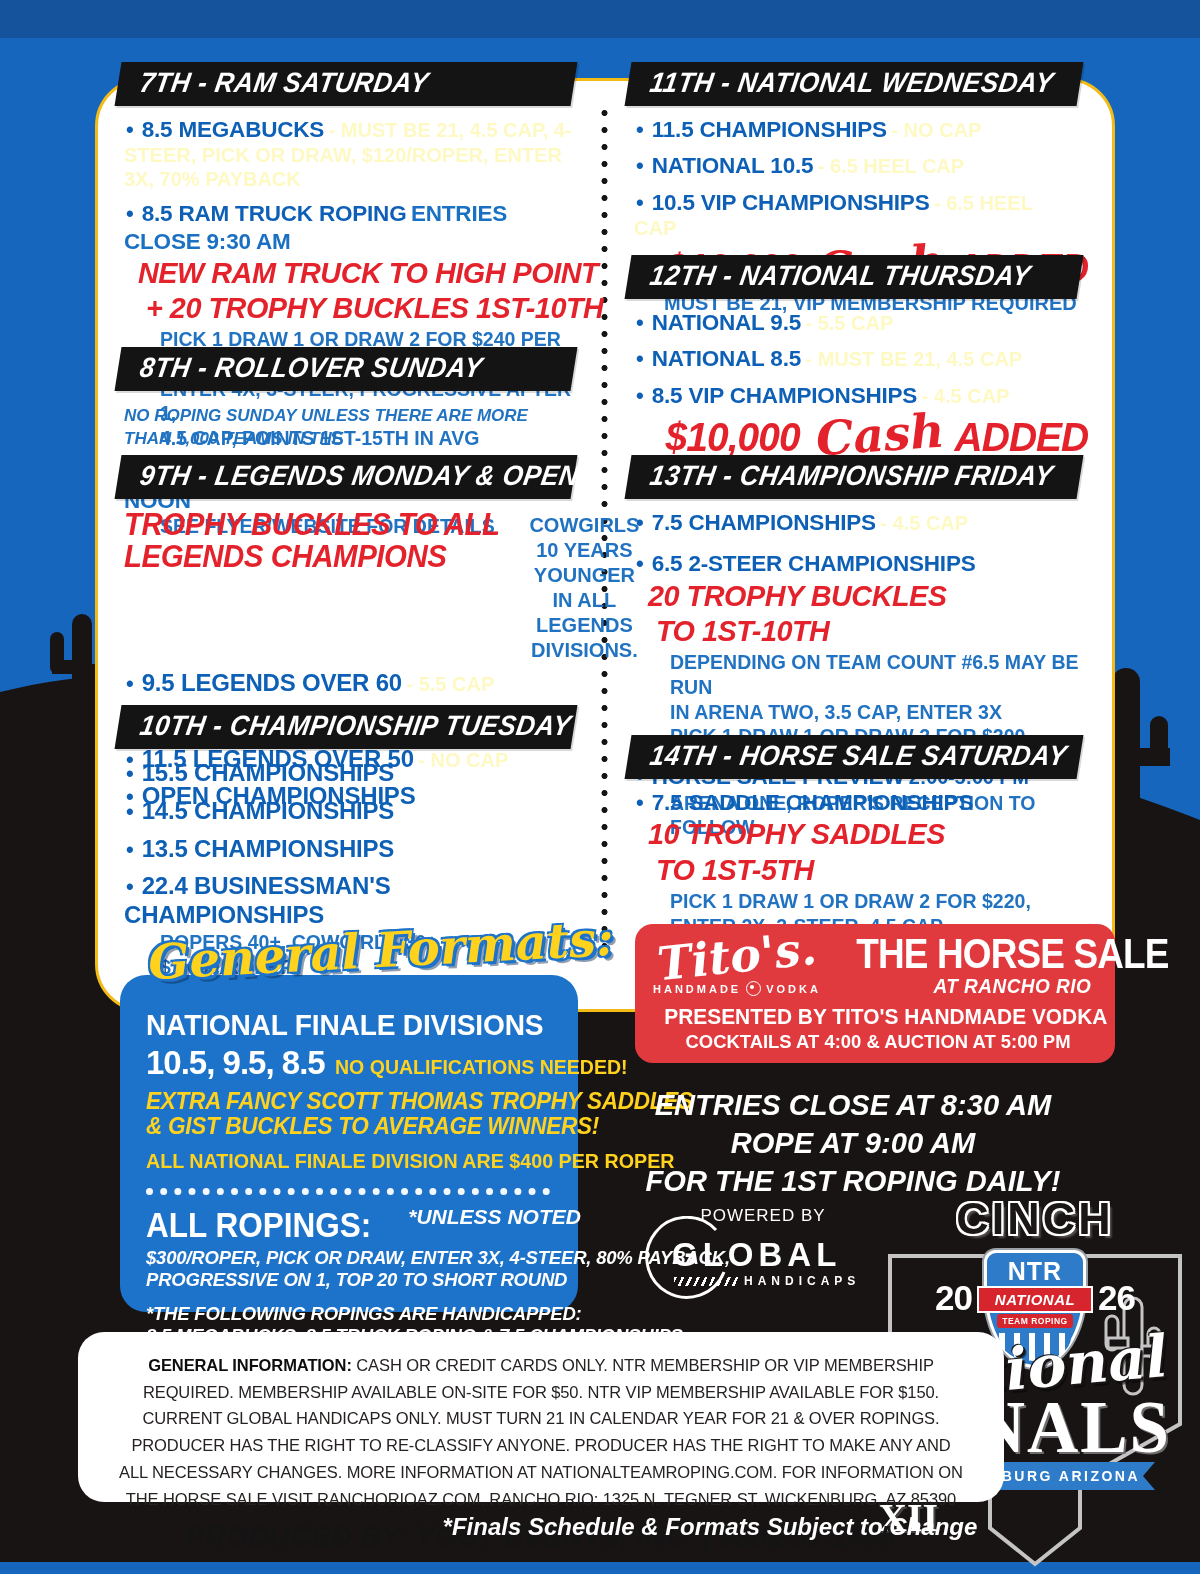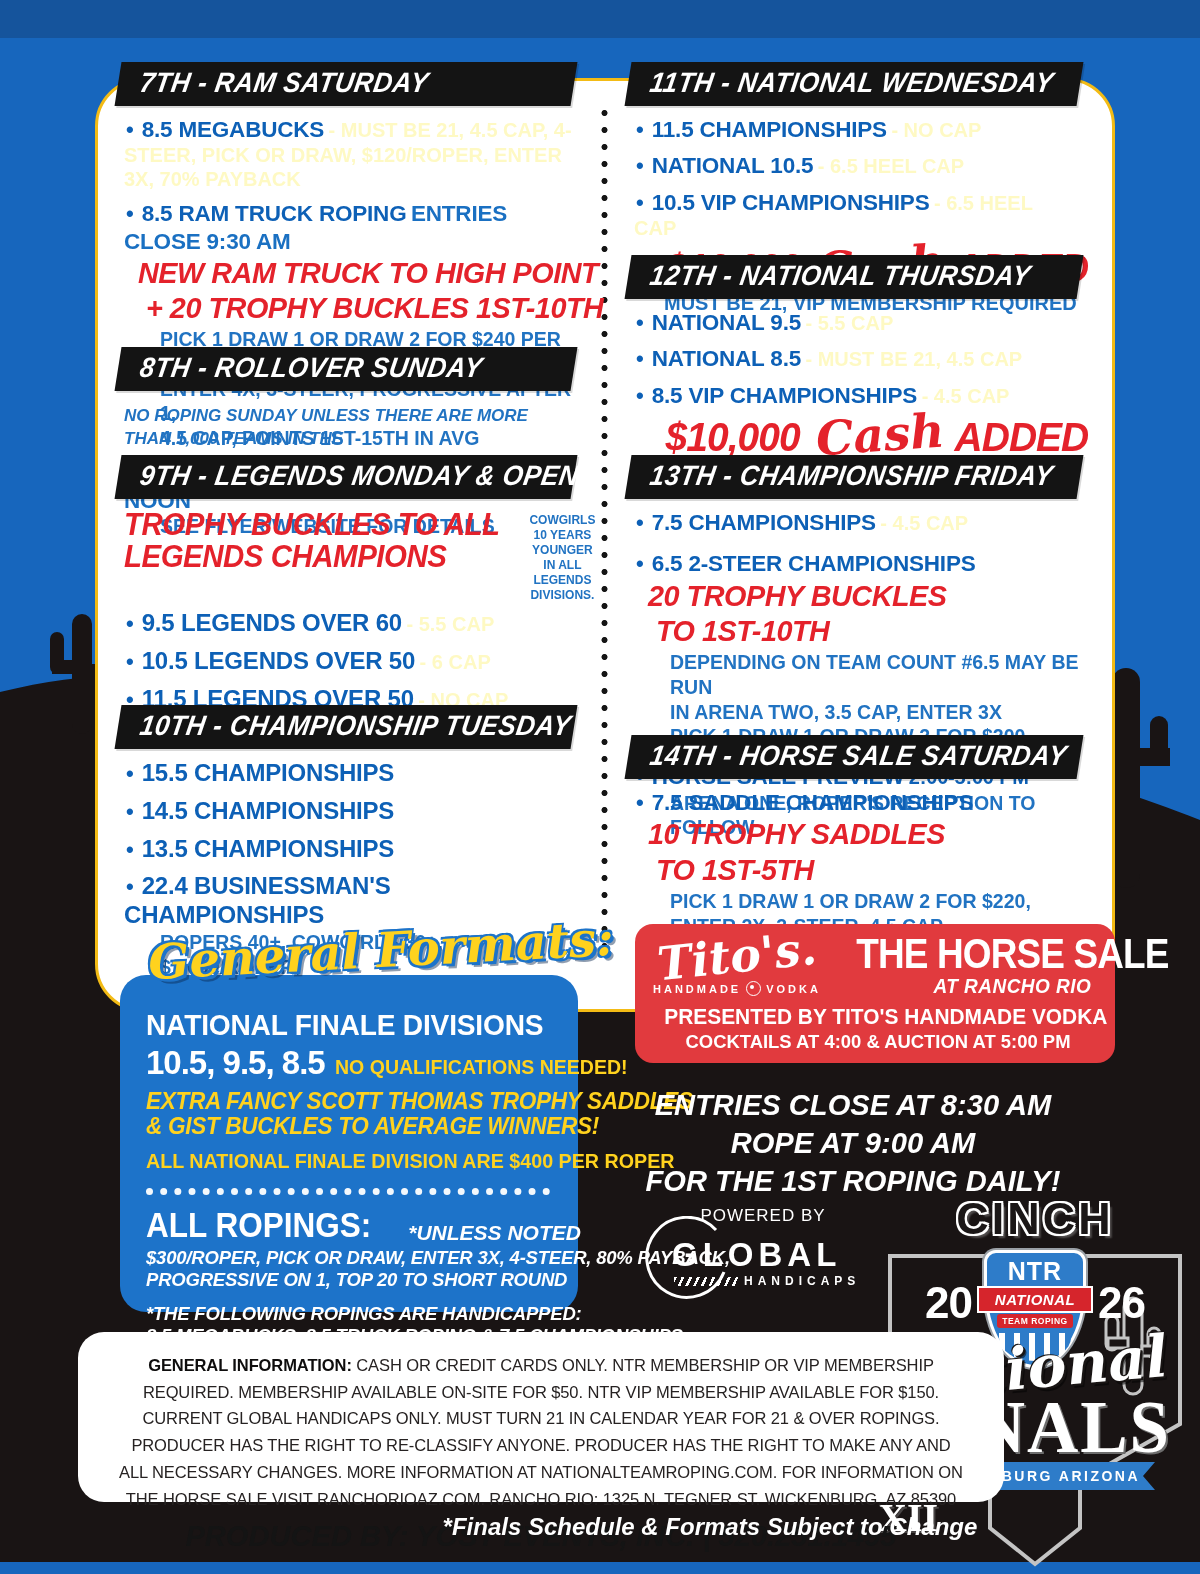--- a/index.html
+++ b/index.html
@@ -26,39 +26,39 @@
   .tb{font-size:22.5px;font-weight:800;color:#0d60b6;letter-spacing:-.2px;}
   .rs{font-size:20px;font-weight:600;color:#fef9c3;}
   .sub{font-size:19.5px;font-weight:600;color:#2173c2;margin-left:36px;line-height:1.27;}
   .redbig{color:#e4222b;font-style:italic;font-weight:800;font-size:30px;line-height:1.04;
           letter-spacing:-.5px;margin:2px 0 4px 14px;transform:scaleX(.96);transform-origin:left;white-space:nowrap;}
   .redbig.ind{margin-left:22px;}
   .note{font-style:italic;font-weight:600;color:#2173c2;font-size:17px;line-height:1.35;padding:14px 0 0 6px;}
   .legrow{display:flex;gap:10px;align-items:flex-start;}
   .legred{flex:1;}
   .legred div{color:#e4222b;font-style:italic;font-weight:800;font-size:31px;line-height:1.02;letter-spacing:-.5px;transform:scaleX(.95);transform-origin:left;white-space:nowrap;}
-  .aside{width:118px;font-size:12px;font-weight:600;color:#2173c2;text-align:center;line-height:1.25;padding-top:4px;}
+  .aside{width:118px;font-size:20px;font-weight:600;color:#2173c2;text-align:center;line-height:1.25;padding-top:4px;}
   .cash{margin:-2px 0 0 28px;white-space:nowrap;}
   .cash .amt,.cash .added{font-style:italic;font-weight:800;font-size:41px;color:#e4222b;letter-spacing:-1px;display:inline-block;transform:scaleX(.95);}
   .cash .scr{font-family:"DejaVu Serif",serif;font-style:italic;font-weight:700;font-size:47px;color:#e4222b;margin:0 2px 0 8px;display:inline-block;transform:rotate(-4deg);}
   .cashnote{font-size:20px;font-weight:600;color:#2173c2;margin:-4px 0 0 30px;}
   
   .fscript{position:absolute;left:148px;top:922px;font-family:"DejaVu Serif",serif;font-style:italic;font-weight:700;
            font-size:48px;color:#ffd21e;transform:rotate(-3deg);z-index:5;white-space:nowrap;
            text-shadow:3px 3px 0 #1d73c9,-2px -2px 0 #1d73c9,2px -2px 0 #1d73c9,-2px 2px 0 #1d73c9,5px 5px 0 rgba(10,40,80,.45);}
   .fbox{position:absolute;left:120px;top:975px;width:458px;height:337px;background:#1d73c9;border-radius:26px;z-index:4;
         padding:34px 18px 0 26px;box-sizing:border-box;color:#fff;}
   .fb1{font-weight:800;font-size:29px;letter-spacing:-.2px;transform:scaleX(.97);transform-origin:left;white-space:nowrap;}
   .fb2{display:flex;align-items:baseline;gap:10px;margin-top:2px;}
   .fb2 b{font-size:33px;font-weight:800;letter-spacing:-1px;white-space:nowrap;}
   .fb2 span{color:#ffd21e;font-weight:800;font-size:21px;transform:scaleX(.93);transform-origin:left;white-space:nowrap;}
   .fbred{color:#ffd21e;font-style:italic;font-weight:800;font-size:23px;line-height:1.1;letter-spacing:-.3px;margin-top:7px;transform:scaleX(.98);transform-origin:left;white-space:nowrap;}
   .fb3{color:#ffd21e;font-weight:700;font-size:20.5px;margin-top:9px;transform:scaleX(.96);transform-origin:left;white-space:nowrap;}
   .fbdots{border-top:7px dotted rgba(255,255,255,.95);margin:15px 10px 10px 0;}
-  .fbt{display:flex;align-items:flex-end;gap:12px;}
+  .fbt{display:flex;align-items:flex-start;gap:12px;}
   .fbt b{font-size:35px;font-weight:800;transform:scaleX(.9);transform-origin:left;white-space:nowrap;}
   .fbt i{font-style:italic;font-weight:800;font-size:21px;white-space:nowrap;}
   .fbp{font-style:italic;font-weight:600;font-size:18.5px;line-height:1.22;margin-top:11px;white-space:nowrap;letter-spacing:-.2px;}
   .fbp.first{margin-top:2px;}
   
   .tbox{position:absolute;left:635px;top:924px;width:480px;height:139px;background:#e13a3e;border-radius:18px;z-index:4;
         color:#fff;box-sizing:border-box;padding:10px 12px 0 18px;}
   .trow{display:flex;align-items:center;gap:14px;}
   .tlogo{text-align:center;width:170px;}
   .tscript{font-family:"DejaVu Serif",serif;font-style:italic;font-weight:700;font-size:46px;line-height:.9;transform:rotate(-6deg);}
@@ -82,21 +82,21 @@
   .powsubrow{position:absolute;left:36px;top:46px;display:flex;align-items:center;gap:6px;}
   .hatch{width:64px;height:9px;background:repeating-linear-gradient(115deg,#fff 0 2.5px,transparent 2.5px 7px);}
   .powsub{font-size:12px;letter-spacing:5px;font-weight:600;white-space:nowrap;}
   
   .logo{position:absolute;left:878px;top:1186px;width:314px;height:386px;z-index:4;color:#fff;}
   .logo-svg{position:absolute;left:0;top:0;}
   .cinch{position:absolute;left:0;right:0;top:8px;text-align:center;font-weight:800;font-size:44px;letter-spacing:3px;
          color:#1b1717;transform:scaleX(1.02);
          text-shadow:-2px 0 #fff,2px 0 #fff,0 -2px #fff,0 2px #fff,-2px -2px #fff,2px -2px #fff,-2px 2px #fff,2px 2px #fff,4px 4px 2px rgba(255,255,255,.25);}
   .shrow{position:absolute;left:0;right:0;top:64px;display:flex;justify-content:center;align-items:flex-start;gap:12px;}
-  .yr{font-size:44px;font-weight:800;margin-top:28px;letter-spacing:-1px;text-align:center;}
+  .yr{font-size:35px;font-weight:800;margin-top:28px;letter-spacing:-1px;text-align:center;}
   .shield{position:relative;width:102px;height:118px;background:#2e7cc9;border:3px solid #fff;
           border-radius:12px 12px 50% 50%/12px 12px 68% 68%;box-sizing:border-box;box-shadow:0 0 0 2px #9aa0a6;}
   .ntr{text-align:center;font-weight:800;font-size:25px;letter-spacing:1px;margin-top:4px;}
   .natban{position:absolute;left:-10px;right:-10px;top:33px;height:23px;background:#d6252c;border:2px solid #fff;
           display:flex;align-items:center;justify-content:center;font-style:italic;font-weight:800;font-size:15px;letter-spacing:.5px;}
   .trban{position:absolute;left:10px;right:10px;top:61px;height:14px;background:#d6252c;border-radius:3px;
          display:flex;align-items:center;justify-content:center;font-weight:800;font-size:8.5px;letter-spacing:.5px;}
   .stripes{position:absolute;left:12px;right:12px;top:80px;height:28px;
            background:repeating-linear-gradient(90deg,#fff 0 6px,#2e7cc9 6px 15px);
            border-radius:0 0 40px 40px/0 0 26px 26px;}

